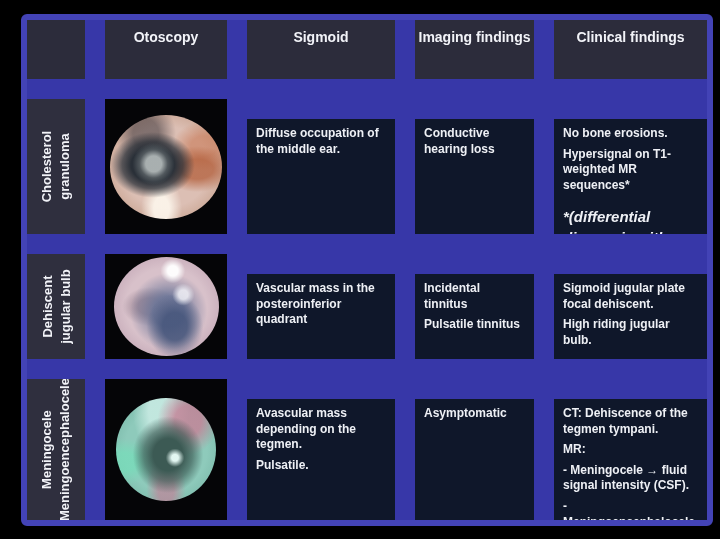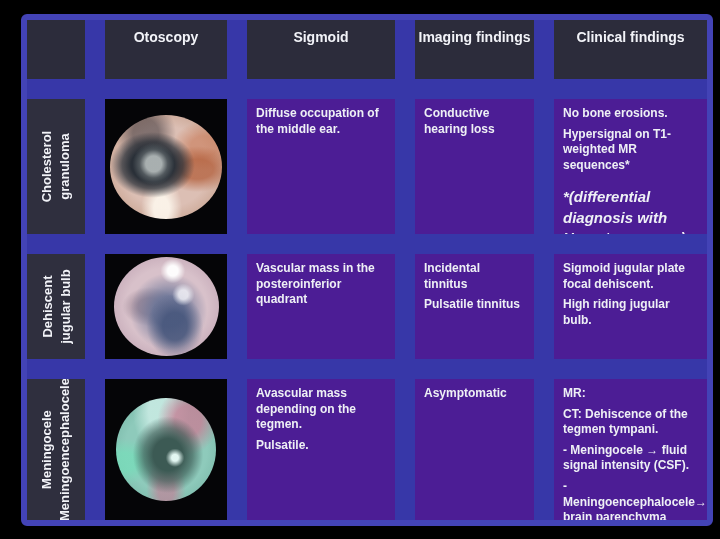--- a/index.html
+++ b/index.html
@@ -33,24 +33,25 @@
     transform:rotate(-90deg);
     color:#f2f3f8;font-size:13px;font-weight:bold;
     text-align:center;line-height:1.35;white-space:nowrap;
   }
   .imgcell{
     background:#050507;
     display:flex;align-items:center;justify-content:center;
     overflow:hidden;
   }
   .datacell{
-    background:#4c1d95;color:#eef0f5;
+    background:#0f172a;color:#eef0f5;
     font-size:12px;font-weight:bold;
     padding:7px 9px;box-sizing:border-box;line-height:1.3;
     overflow:hidden;
+    margin-top:20px;
   }
   .datacell .para{margin:0 0 5px 0;}
   .note{font-style:italic;font-size:15px;margin-top:14px;line-height:1.35;}
   .oto{border-radius:50%;}
   .oto1{
     width:112px;height:104px;
     background:
       radial-gradient(circle at 39% 47%, rgba(175,182,182,.95) 0 9%, rgba(120,128,130,.5) 16%, transparent 24%),
       radial-gradient(ellipse at 38% 48%, #2a3038 0 22%, rgba(42,48,56,.75) 31%, transparent 43%),
       radial-gradient(ellipse at 32% 18%, rgba(70,62,66,.6) 0 12%, transparent 28%),
@@ -144,19 +145,19 @@
     <div class="oto oto3"></div>
   </div>
   <div class="datacell">
     <div class="para">Avascular mass depending on the tegmen.</div>
     <div class="para">Pulsatile.</div>
   </div>
   <div class="datacell">
     <div class="para">Asymptomatic</div>
   </div>
   <div class="datacell">
+    <div class="para">CT: Dehiscence of the tegmen tympani.</div>
     <div class="para">MR:</div>
-    <div class="para">CT: Dehiscence of the tegmen tympani.</div>
     <div class="para">- Meningocele → fluid signal intensity (CSF).</div>
     <div class="para">- Meningoencephalocele→ brain parenchyma focal.</div>
   </div>
 
 </div>
 
 </body></html>

